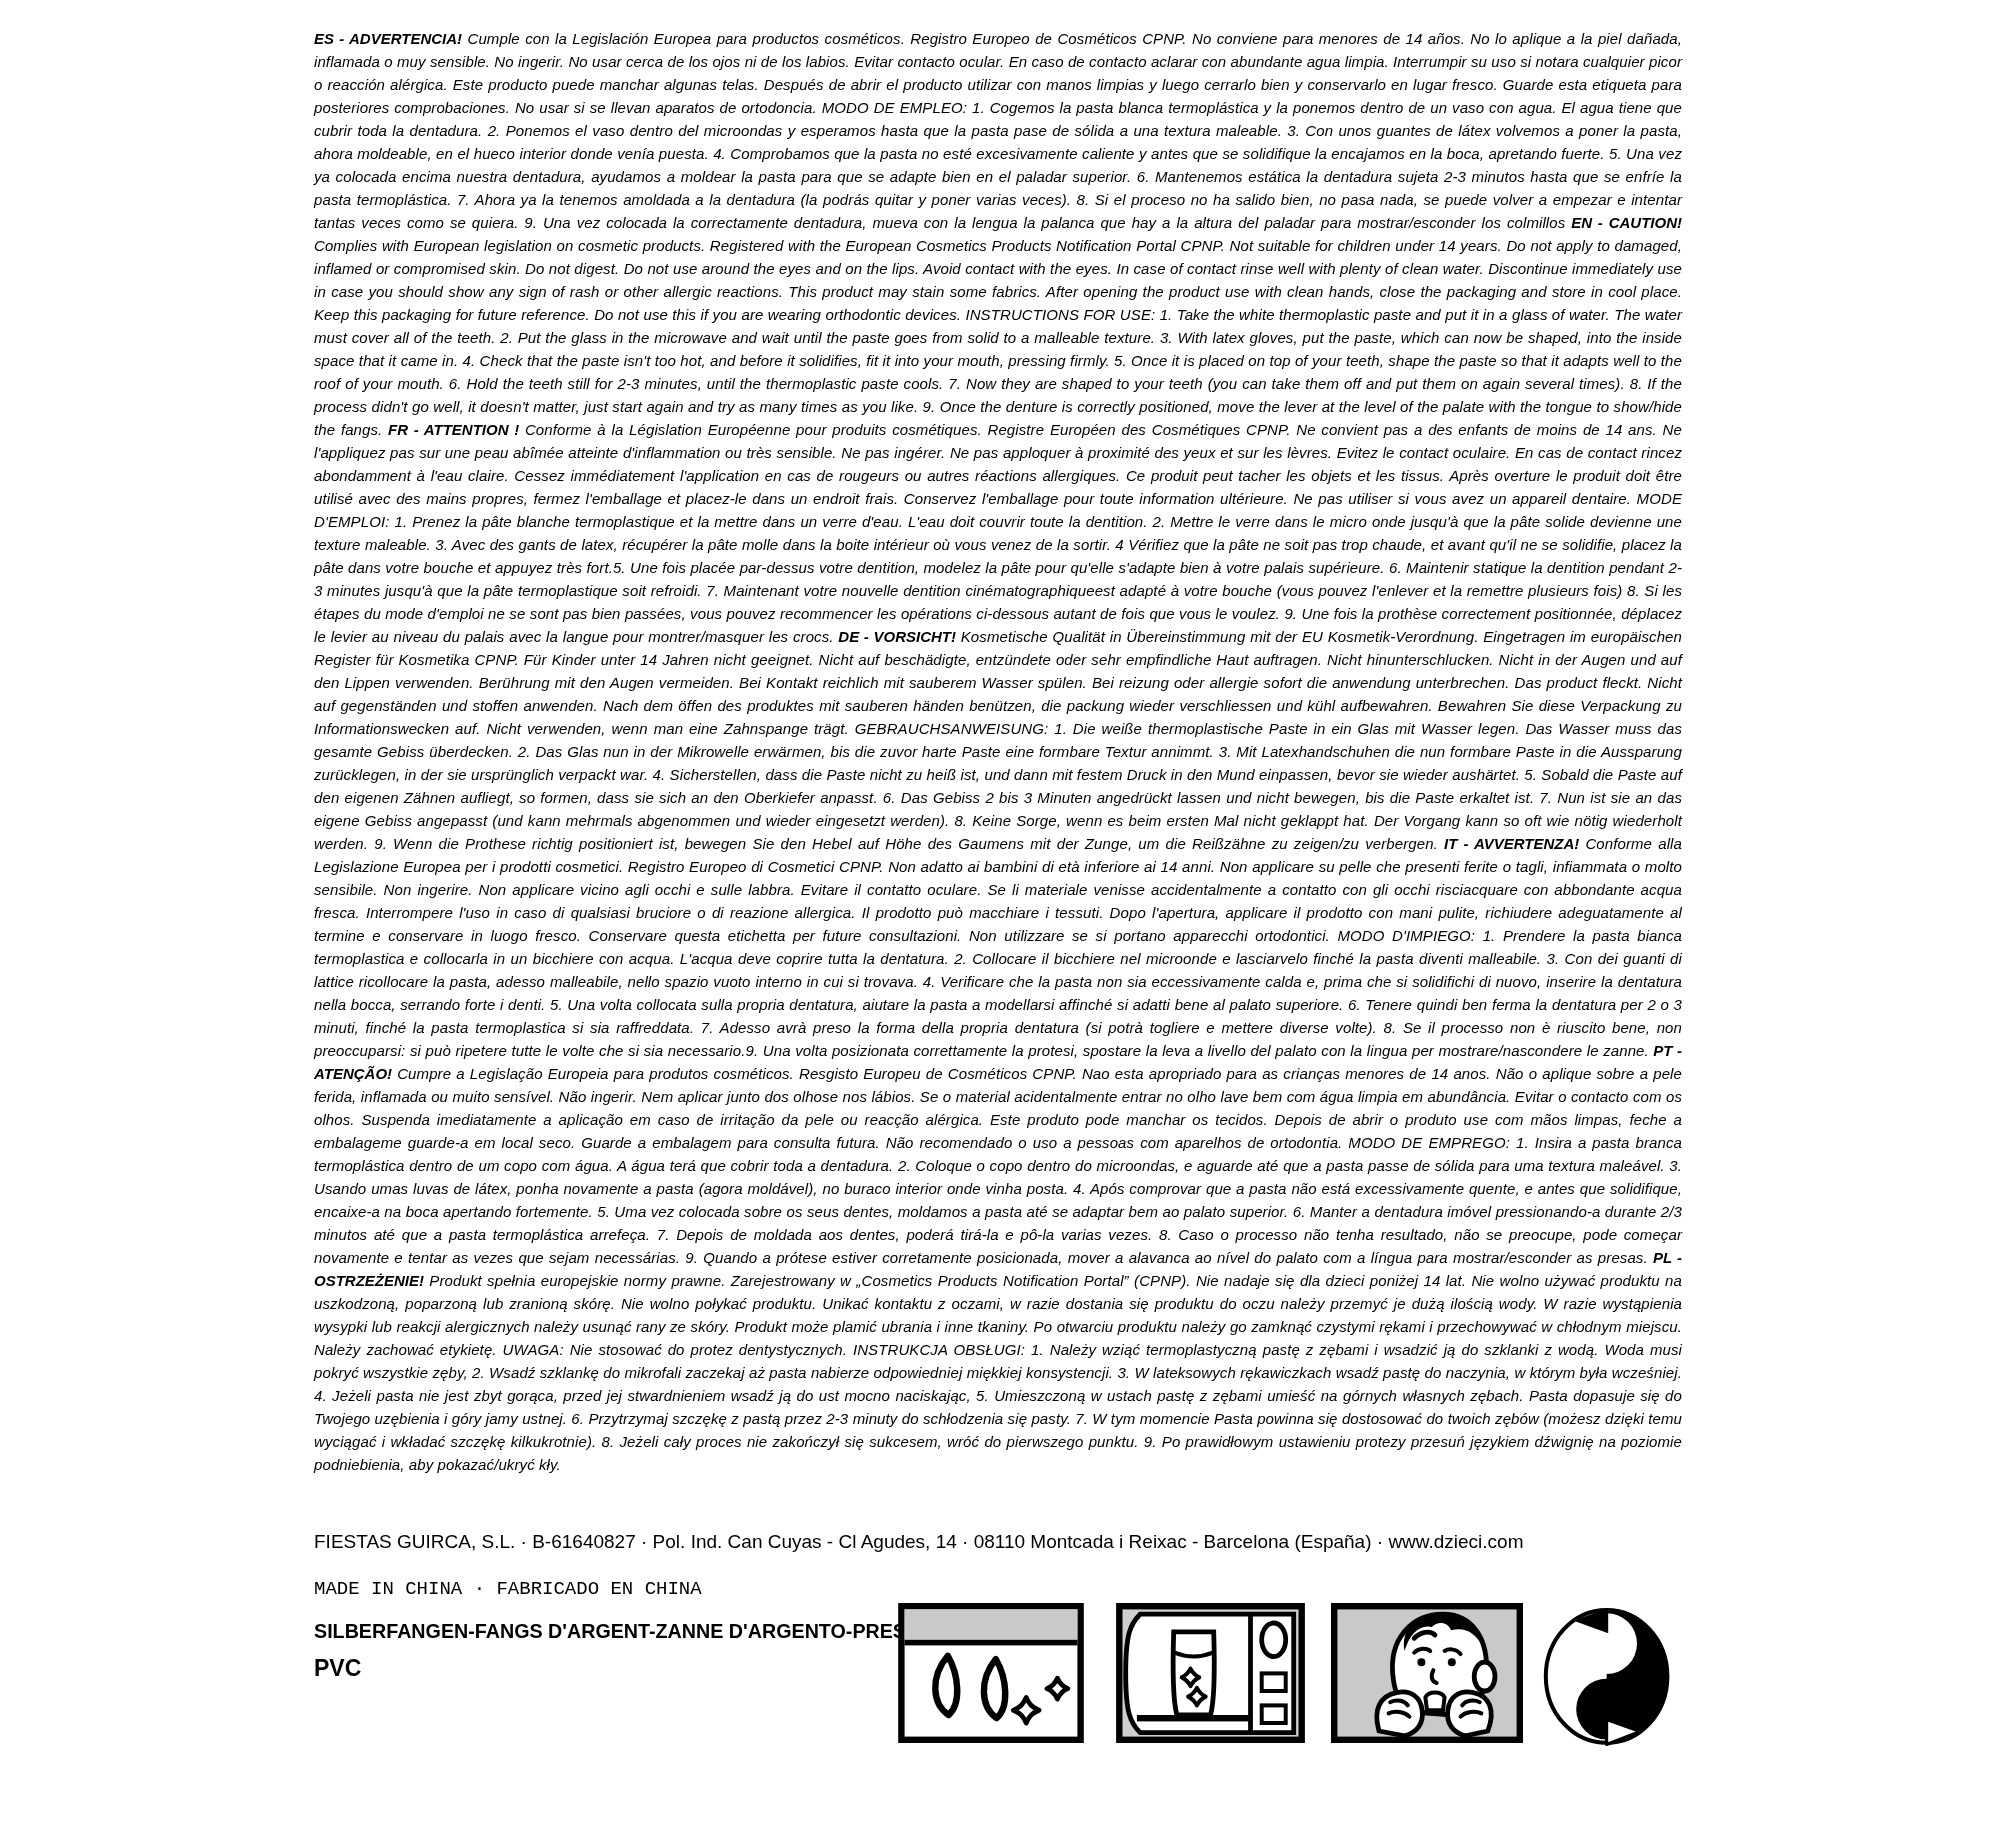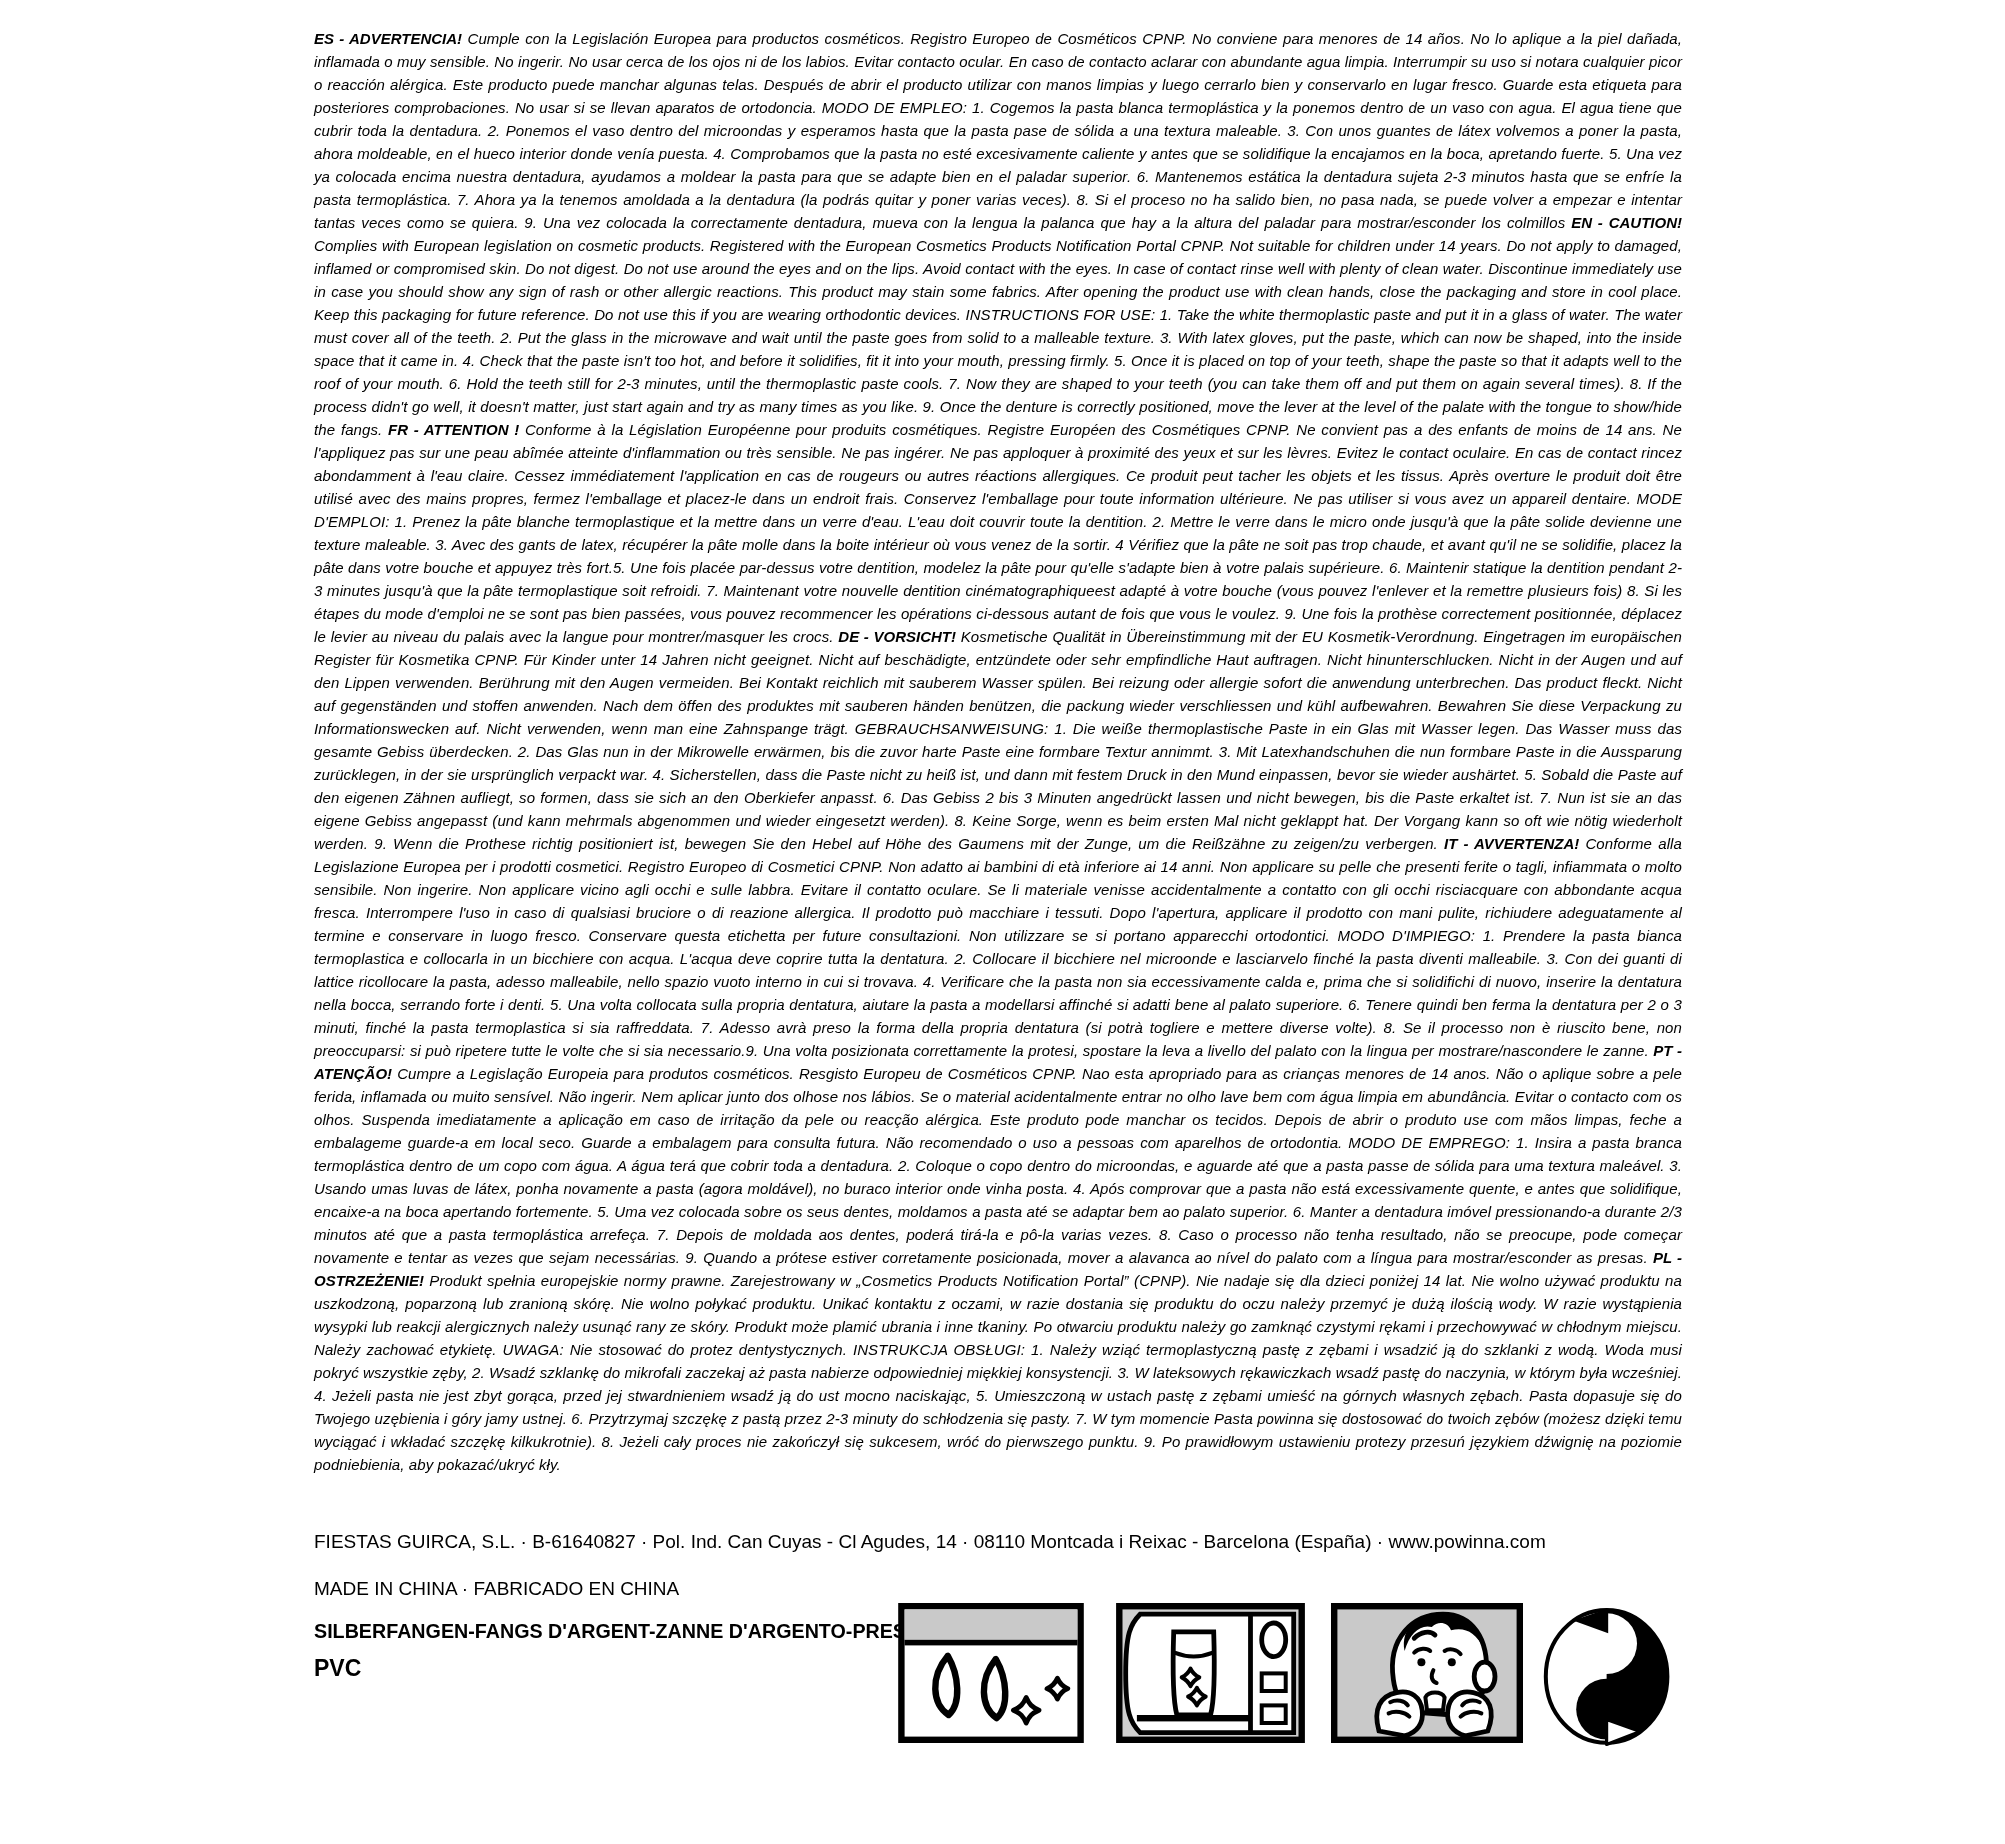--- a/index.html
+++ b/index.html
@@ -10,40 +10,40 @@
   }
   .sheet{position:absolute;inset:0;background:#fff;}
   .label-text{
     position:absolute;left:314px;top:27px;width:1368px;margin:0;
     font-size:15px;line-height:23px;color:#000;
     text-align:justify;text-justify:inter-word;letter-spacing:0.1px;font-style:italic;
   }
   .label-text b{font-weight:700;letter-spacing:0;}
   .company-line{position:absolute;left:314px;top:1531px;font-size:19px;white-space:nowrap;}
   .company-line b{font-weight:400;}
-  .made-in{position:absolute;left:314px;top:1578px;font-size:19px;white-space:nowrap;}
+  .made-in{position:absolute;left:314px;top:1578px;font-size:19px;white-space:nowrap;font-family:Liberation Mono, monospace;}
   .product-name{position:absolute;left:314px;top:1620px;font-size:19.7px;font-weight:700;white-space:nowrap;}
   .material{position:absolute;left:314px;top:1655px;font-size:23px;font-weight:700;}
   .pictos{position:absolute;left:898px;top:1603px;width:778px;height:142px;}
   .picto{position:absolute;top:0;}
   .picto svg{display:block;}
   .p1{left:0;}
   .p2{left:218px;}
   .p3{left:433px;}
   .p4{left:643px;top:3.2px;}
 </style>
 </head>
 <body>
 
 <div class="sheet">
 
   <p class="label-text" id="warning-paragraph"><b>ES - ADVERTENCIA!</b> Cumple con la Legislación Europea para productos cosméticos. Registro Europeo de Cosméticos CPNP. No conviene para menores de 14 años. No lo aplique a la piel dañada, inflamada o muy sensible. No ingerir. No usar cerca de los ojos ni de los labios. Evitar contacto ocular. En caso de contacto aclarar con abundante agua limpia. Interrumpir su uso si notara cualquier picor o reacción alérgica. Este producto puede manchar algunas telas. Después de abrir el producto utilizar con manos limpias y luego cerrarlo bien y conservarlo en lugar fresco. Guarde esta etiqueta para posteriores comprobaciones. No usar si se llevan aparatos de ortodoncia. MODO DE EMPLEO: 1. Cogemos la pasta blanca termoplástica y la ponemos dentro de un vaso con agua. El agua tiene que cubrir toda la dentadura. 2. Ponemos el vaso dentro del microondas y esperamos hasta que la pasta pase de sólida a una textura maleable. 3. Con unos guantes de látex volvemos a poner la pasta, ahora moldeable, en el hueco interior donde venía puesta. 4. Comprobamos que la pasta no esté excesivamente caliente y antes que se solidifique la encajamos en la boca, apretando fuerte. 5. Una vez ya colocada encima nuestra dentadura, ayudamos a moldear la pasta para que se adapte bien en el paladar superior. 6. Mantenemos estática la dentadura sujeta 2-3 minutos hasta que se enfríe la pasta termoplástica. 7. Ahora ya la tenemos amoldada a la dentadura (la podrás quitar y poner varias veces). 8. Si el proceso no ha salido bien, no pasa nada, se puede volver a empezar e intentar tantas veces como se quiera. 9. Una vez colocada la correctamente dentadura, mueva con la lengua la palanca que hay a la altura del paladar para mostrar/esconder los colmillos <b>EN - CAUTION!</b> Complies with European legislation on cosmetic products. Registered with the European Cosmetics Products Notification Portal CPNP. Not suitable for children under 14 years. Do not apply to damaged, inflamed or compromised skin. Do not digest. Do not use around the eyes and on the lips. Avoid contact with the eyes. In case of contact rinse well with plenty of clean water. Discontinue immediately use in case you should show any sign of rash or other allergic reactions. This product may stain some fabrics. After opening the product use with clean hands, close the packaging and store in cool place. Keep this packaging for future reference. Do not use this if you are wearing orthodontic devices. INSTRUCTIONS FOR USE: 1. Take the white thermoplastic paste and put it in a glass of water. The water must cover all of the teeth. 2. Put the glass in the microwave and wait until the paste goes from solid to a malleable texture. 3. With latex gloves, put the paste, which can now be shaped, into the inside space that it came in. 4. Check that the paste isn't too hot, and before it solidifies, fit it into your mouth, pressing firmly. 5. Once it is placed on top of your teeth, shape the paste so that it adapts well to the roof of your mouth. 6. Hold the teeth still for 2-3 minutes, until the thermoplastic paste cools. 7. Now they are shaped to your teeth (you can take them off and put them on again several times). 8. If the process didn't go well, it doesn't matter, just start again and try as many times as you like. 9. Once the denture is correctly positioned, move the lever at the level of the palate with the tongue to show/hide the fangs. <b>FR - ATTENTION !</b> Conforme à la Législation Européenne pour produits cosmétiques. Registre Européen des Cosmétiques CPNP. Ne convient pas a des enfants de moins de 14 ans. Ne l'appliquez pas sur une peau abîmée atteinte d'inflammation ou très sensible.  Ne pas ingérer. Ne pas apploquer à proximité des yeux et sur les lèvres. Evitez le contact oculaire. En cas de contact rincez abondamment à l'eau claire. Cessez immédiatement l'application en cas de rougeurs ou autres réactions allergiques. Ce produit peut tacher les objets et les tissus. Après overture le produit doit être utilisé avec des mains propres, fermez l'emballage et placez-le dans un endroit frais. Conservez l'emballage pour toute information ultérieure. Ne pas utiliser si vous avez un appareil dentaire. MODE D'EMPLOI: 1. Prenez la pâte blanche termoplastique et la mettre dans un verre d'eau. L'eau doit couvrir toute la dentition. 2. Mettre le verre dans le micro onde jusqu'à que la pâte solide devienne une texture maleable. 3. Avec des gants de latex, récupérer la pâte molle dans la boite intérieur où vous venez de la sortir. 4 Vérifiez que la pâte ne soit pas trop chaude, et avant qu'il ne se  solidifie, placez la pâte dans votre bouche et appuyez très fort.5. Une fois placée par-dessus votre dentition, modelez la pâte pour qu'elle s'adapte bien à votre palais supérieure. 6. Maintenir statique la dentition pendant 2-3 minutes jusqu'à que la pâte termoplastique soit refroidi. 7. Maintenant votre nouvelle dentition cinématographiqueest adapté à votre bouche (vous pouvez l'enlever et la remettre plusieurs fois) 8. Si les étapes du mode d'emploi ne se sont pas bien passées, vous pouvez recommencer les opérations ci-dessous autant de fois que vous le voulez. 9. Une fois la prothèse correctement positionnée, déplacez le levier au niveau du palais avec la langue pour montrer/masquer les crocs. <b>DE - VORSICHT!</b> Kosmetische Qualität in Übereinstimmung mit der EU Kosmetik-Verordnung. Eingetragen im europäischen Register für Kosmetika CPNP. Für Kinder unter 14 Jahren nicht geeignet. Nicht auf beschädigte, entzündete oder sehr empfindliche Haut auftragen. Nicht hinunterschlucken. Nicht in der Augen und auf den Lippen verwenden. Berührung mit den Augen vermeiden. Bei Kontakt reichlich mit sauberem Wasser spülen. Bei reizung oder allergie sofort die anwendung unterbrechen. Das product fleckt. Nicht auf gegenständen und stoffen anwenden. Nach dem öffen des produktes mit sauberen händen benützen, die packung wieder verschliessen und kühl aufbewahren. Bewahren Sie diese Verpackung zu Informationswecken auf. Nicht verwenden, wenn man eine Zahnspange trägt. GEBRAUCHSANWEISUNG: 1. Die weiße thermoplastische Paste in ein Glas mit Wasser legen. Das Wasser muss das gesamte Gebiss überdecken. 2. Das Glas nun in der Mikrowelle erwärmen, bis die zuvor harte Paste eine formbare Textur annimmt. 3. Mit Latexhandschuhen die nun formbare Paste in die Aussparung zurücklegen, in der sie ursprünglich verpackt war. 4. Sicherstellen, dass die Paste nicht zu heiß ist, und dann mit festem Druck in den Mund einpassen, bevor sie wieder aushärtet. 5. Sobald die Paste auf den eigenen Zähnen aufliegt, so formen, dass sie sich an den Oberkiefer anpasst. 6. Das Gebiss 2 bis 3 Minuten angedrückt lassen und nicht bewegen, bis die Paste erkaltet ist. 7. Nun ist sie an das eigene Gebiss angepasst (und kann mehrmals abgenommen und wieder eingesetzt werden). 8. Keine Sorge, wenn es beim ersten Mal nicht geklappt hat. Der Vorgang kann so oft wie nötig wiederholt werden. 9. Wenn die Prothese richtig positioniert ist, bewegen Sie den Hebel auf Höhe des Gaumens mit der Zunge, um die Reißzähne zu zeigen/zu verbergen. <b>IT - AVVERTENZA!</b> Conforme alla Legislazione Europea per i prodotti cosmetici. Registro Europeo di Cosmetici CPNP. Non adatto ai bambini di età inferiore ai 14 anni. Non applicare su pelle che presenti ferite o tagli, infiammata o molto sensibile. Non ingerire. Non applicare vicino agli occhi e sulle labbra. Evitare il contatto oculare. Se li materiale venisse accidentalmente a contatto con gli occhi risciacquare con abbondante acqua fresca. Interrompere l'uso in caso di qualsiasi bruciore o di reazione allergica. Il prodotto può macchiare i tessuti. Dopo l'apertura, applicare il prodotto con mani pulite, richiudere adeguatamente al termine e conservare in luogo fresco. Conservare questa etichetta per future consultazioni. Non utilizzare se si portano apparecchi ortodontici. MODO D'IMPIEGO: 1. Prendere la pasta bianca termoplastica e collocarla in un bicchiere con acqua. L'acqua deve coprire tutta la dentatura. 2. Collocare il bicchiere nel microonde e lasciarvelo finché la pasta diventi malleabile. 3. Con dei guanti di lattice ricollocare la pasta, adesso malleabile, nello spazio vuoto interno in cui si trovava. 4. Verificare che la pasta non sia eccessivamente calda e, prima che si solidifichi di nuovo, inserire la dentatura nella bocca, serrando forte i denti. 5. Una volta collocata sulla propria dentatura, aiutare la pasta a modellarsi affinché si adatti bene al palato superiore. 6. Tenere quindi ben ferma la dentatura per 2 o 3 minuti, finché la pasta termoplastica si sia raffreddata. 7. Adesso avrà preso la forma della propria dentatura (si potrà togliere e mettere diverse volte). 8. Se il processo non è riuscito bene, non preoccuparsi: si può ripetere tutte le volte che si sia necessario.9. Una volta posizionata correttamente la protesi, spostare la leva a livello del palato con la lingua per mostrare/nascondere le zanne.  <b>PT - ATENÇÃO!</b> Cumpre a Legislação Europeia para produtos cosméticos. Resgisto Europeu de Cosméticos CPNP. Nao esta apropriado para as crianças menores de 14 anos. Não o aplique sobre a pele ferida, inflamada ou muito sensível. Não ingerir. Nem aplicar junto dos olhose nos lábios. Se o material acidentalmente entrar no olho lave bem com água limpia em abundância. Evitar o contacto com os olhos. Suspenda imediatamente a aplicação em caso de irritação da pele ou reacção alérgica. Este produto pode manchar os tecidos. Depois de abrir o produto use com mãos limpas, feche a embalageme guarde-a em local seco. Guarde a embalagem para consulta futura. Não recomendado o uso a pessoas com aparelhos de ortodontia. MODO DE EMPREGO: 1. Insira a pasta branca termoplástica dentro de um copo com água. A água terá que cobrir toda a dentadura. 2. Coloque o copo dentro do microondas, e aguarde até que a pasta passe de sólida para uma textura maleável. 3. Usando umas luvas de látex, ponha novamente a pasta (agora moldável), no buraco interior onde vinha posta. 4. Após comprovar que a pasta não está excessivamente quente, e antes que solidifique, encaixe-a na boca apertando fortemente. 5. Uma vez colocada sobre os seus dentes, moldamos a pasta até se adaptar bem ao palato superior. 6. Manter a dentadura imóvel pressionando-a durante 2/3 minutos até que a pasta termoplástica arrefeça. 7. Depois de moldada aos dentes, poderá tirá-la e pô-la varias vezes. 8. Caso o processo não tenha resultado, não se preocupe, pode começar novamente e tentar as vezes que sejam necessárias. 9. Quando a prótese estiver corretamente posicionada, mover a alavanca ao nível do palato com a língua para mostrar/esconder as presas. <b>PL - OSTRZEŻENIE!</b> Produkt spełnia europejskie normy prawne. Zarejestrowany w „Cosmetics Products Notification Portal” (CPNP). Nie nadaje się dla dzieci poniżej 14 lat. Nie wolno używać produktu na uszkodzoną, poparzoną lub zranioną skórę. Nie wolno połykać produktu. Unikać kontaktu z oczami, w razie dostania się produktu do oczu należy przemyć je dużą ilością wody. W razie wystąpienia wysypki lub reakcji alergicznych należy usunąć rany ze skóry. Produkt może plamić ubrania i inne tkaniny. Po otwarciu produktu należy go zamknąć czystymi rękami i przechowywać w chłodnym miejscu. Należy zachować etykietę. UWAGA: Nie stosować do protez dentystycznych. INSTRUKCJA OBSŁUGI: 1. Należy wziąć termoplastyczną pastę z zębami i wsadzić ją do szklanki z wodą. Woda musi pokryć wszystkie zęby, 2. Wsadź szklankę do mikrofali zaczekaj aż pasta nabierze odpowiedniej miękkiej konsystencji. 3. W lateksowych rękawiczkach wsadź pastę do naczynia, w którym była wcześniej. 4. Jeżeli pasta nie jest zbyt gorąca, przed jej stwardnieniem wsadź ją do ust mocno naciskając, 5. Umieszczoną w ustach pastę z zębami umieść na górnych własnych zębach. Pasta dopasuje się do Twojego uzębienia i góry jamy ustnej. 6. Przytrzymaj szczękę z pastą przez 2-3 minuty do schłodzenia się pasty. 7. W tym momencie Pasta powinna się dostosować do twoich zębów (możesz dzięki temu wyciągać i wkładać szczękę kilkukrotnie). 8. Jeżeli cały proces nie zakończył się sukcesem, wróć do pierwszego punktu. 9. Po prawidłowym ustawieniu protezy przesuń językiem dźwignię na poziomie podniebienia, aby pokazać/ukryć kły. </p>
 
   <div class="company-line">
-    <b>FIESTAS GUIRCA, S.L.</b><span> · B-61640827 · Pol. Ind. Can Cuyas - Cl Agudes, 14 · 08110 Montcada i Reixac - Barcelona (España) · </span><b>www.powinna.com</b>
+    <b>FIESTAS GUIRCA, S.L.</b><span> · B-61640827 · Pol. Ind. Can Cuyas - Cl Agudes, 14 · 08110 Montcada i Reixac - Barcelona (España) · </span><b>www.dzieci.com</b>
   </div>
 
   <div class="made-in">MADE IN CHINA · FABRICADO EN CHINA</div>
 
   <div class="product-name">SILBERFANGEN-FANGS D'ARGENT-ZANNE D'ARGENTO-PRESAS DE PRATA</div>
 
   <div class="material">PVC</div>
 
   <div class="pictos">
 

